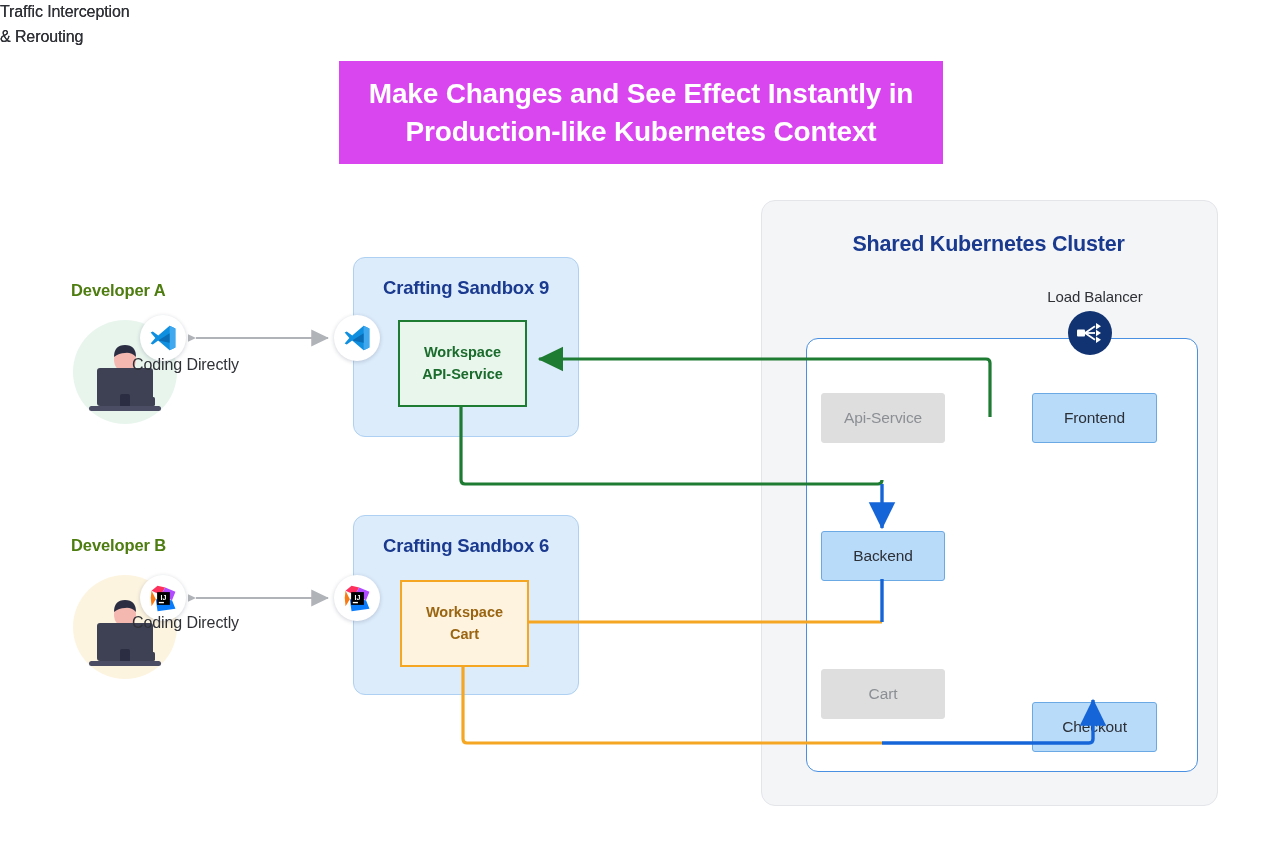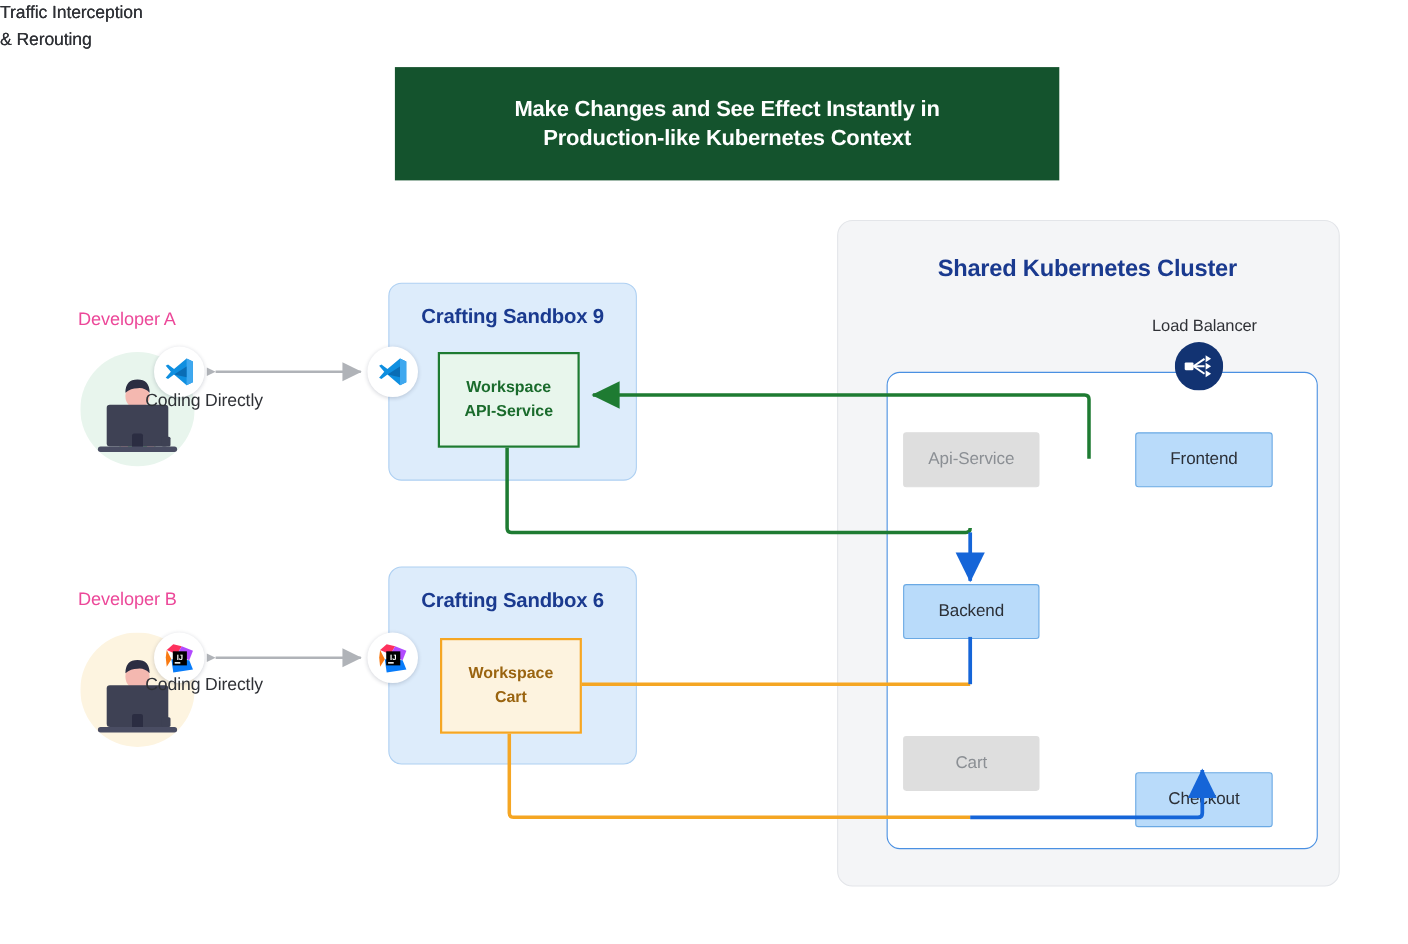--- a/index.html
+++ b/index.html
@@ -17,41 +17,41 @@
   #stage {
     position: absolute;
     left: 0; top: 0;
     width: 1280px;
     height: 858px;
   }
 
   
   .title-banner {
     position: absolute;
-    left: 359px; top: 61px;
+    left: 339px; top: 61px;
     width: 604px; height: 103px;
-    background: #14532d;
+    background: #d946ef;
     display: flex;
     flex-direction: column;
     align-items: center;
     justify-content: center;
     color: #ffffff;
-    font-size: 20px;
+    font-size: 28px;
     font-weight: 700;
     letter-spacing: -0.2px;
     line-height: 1.34;
     text-align: center;
   }
 
   
   .dev-label {
     position: absolute;
     font-size: 16.5px;
-    font-weight: 400;
-    color: #ec4899;
+    font-weight: 700;
+    color: #4d7c0f;
     letter-spacing: -0.1px;
   }
   .dev-a-label { left: 71px; top: 281px; }
   .dev-b-label { left: 71px; top: 536px; }
 
   
   .dev-illus {
     position: absolute;
     width: 104px; height: 104px;
   }

